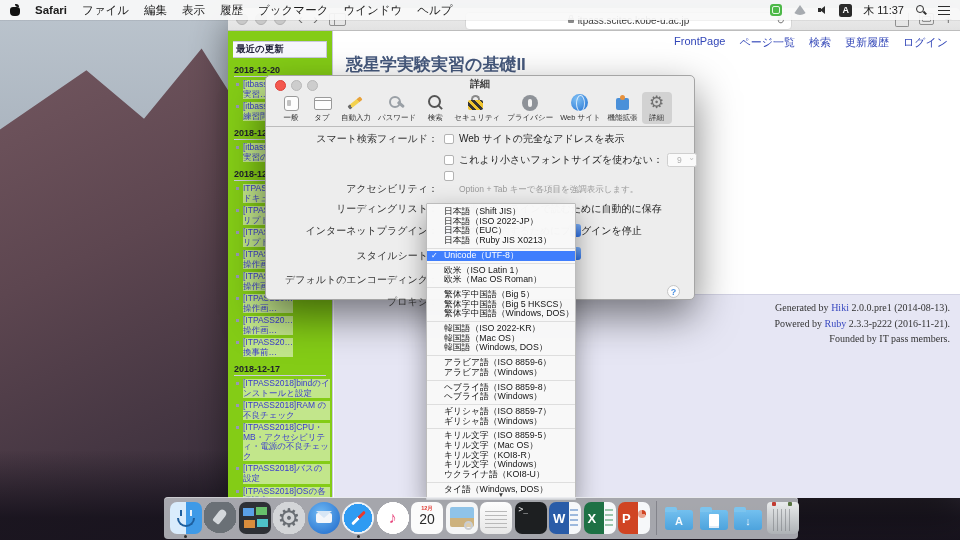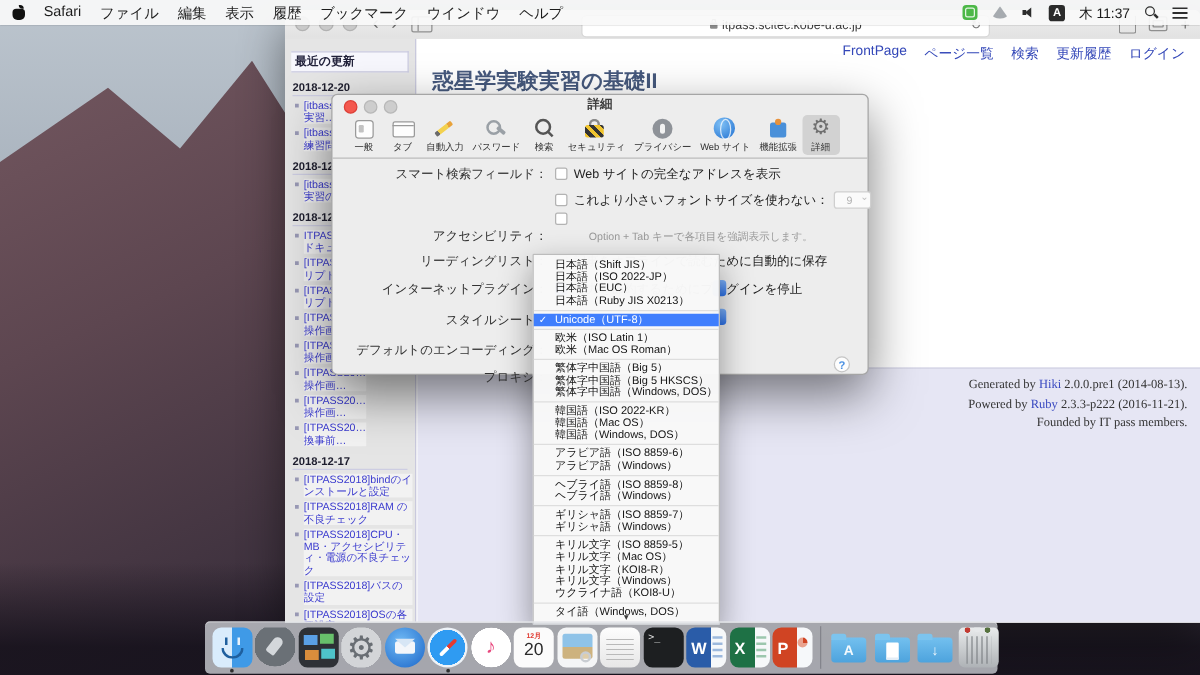--- a/index.html
+++ b/index.html
@@ -9,21 +9,21 @@
   #desktop{position:absolute;inset:0;background:linear-gradient(180deg,#bcc5ce 0%,#a8b2bd 30%,#909aa7 52%,#7a7884 72%,#4e4752 90%,#2c2631 100%)}
   #desktop .mountain{position:absolute;inset:0;background:linear-gradient(155deg,#775a62 0%,#5d4650 30%,#3a2f3c 60%,#1d1824 100%);clip-path:polygon(0 80%,0 24%,9% 13%,15% 22%,21% 9%,26% 23%,32% 18%,41% 45%,48% 40%,60% 76%,64% 100%,0 100%)}
   #desktop .foreground{position:absolute;left:0;right:0;bottom:0;height:90px;background:linear-gradient(180deg,rgba(20,16,26,0) 0%,rgba(20,16,26,.85) 75%)}
   
   #menubar{position:absolute;left:0;top:0;width:960px;height:20px;background:rgba(249,249,249,.93);display:flex;align-items:center;padding:0 10px;box-sizing:border-box;font-size:11.5px;color:#1c1c1c;z-index:30;box-shadow:0 0 1px rgba(0,0,0,.35)}
   .apple-icon{width:11px;height:12px;position:relative;margin-right:14px}
   .apple-icon::before{content:"";position:absolute;left:0;top:3px;width:10px;height:9px;background:#111;border-radius:3px 3px 4px 4px}
   .apple-icon::after{content:"";position:absolute;left:5px;top:0;width:4px;height:3px;background:#111;border-radius:0 4px 0 4px}
   #menubar-items{display:flex;gap:15px;align-items:center}
   .mb-item{white-space:nowrap}
-  .mb-item.bold{font-weight:normal}
+  .mb-item.bold{font-weight:bold}
   #menubar-status{margin-left:auto;display:flex;align-items:center;gap:11px}
   .green-app-icon{width:12px;height:12px;background:#4db848;border-radius:3px;position:relative}
   .green-app-icon::before{content:"";position:absolute;inset:2px;border:1px solid rgba(255,255,255,.85);border-radius:2px}
   .wifi-icon{width:0;height:0;border-left:7px solid transparent;border-right:7px solid transparent;border-bottom:10px solid #a7abb0;border-radius:50%}
   .volume-icon{position:relative;width:10px;height:10px}
   .volume-icon::before{content:"";position:absolute;left:0;top:3px;width:3px;height:4px;background:#2d2d2d}
   .volume-icon::after{content:"";position:absolute;left:2px;top:1px;border-top:4px solid transparent;border-bottom:4px solid transparent;border-right:5px solid #2d2d2d}
   .input-source-icon{width:13px;height:13px;background:#2b2b2b;border-radius:2.5px;color:#fff;font-size:9px;font-weight:bold;display:flex;align-items:center;justify-content:center}
   .mb-clock{font-size:11px}
   .spotlight-icon{position:relative;width:12px;height:12px}
@@ -42,21 +42,21 @@
   .lock-icon::before{content:"";position:absolute;left:1px;top:-3px;width:4px;height:3px;border:1px solid #8a8a8a;border-bottom:none;border-radius:3px 3px 0 0;box-sizing:border-box}
   .reload-icon{position:absolute;right:6px;color:#777;font-size:10px}
   .s-right{margin-left:auto;display:flex;align-items:center;gap:10px}
   .share-icon{position:relative;width:12px;height:13px;border:1px solid #8f8f8f;border-radius:2px;border-top-color:transparent}
   .share-icon::before{content:"↑";position:absolute;left:2px;top:-6px;font-size:10px;color:#8f8f8f}
   .tabs-icon{position:relative;width:13px;height:10px;border:1px solid #8f8f8f;border-radius:2px}
   .tabs-icon::before{content:"";position:absolute;left:2px;top:2px;right:2px;bottom:2px;border:1px solid #8f8f8f;border-radius:1px}
   .plus-btn{font-size:13px;color:#6b6b6b}
   .s-content{position:absolute;top:23px;left:0;right:0;bottom:0;background:#fff;overflow:hidden}
   
-  #wiki-sidebar{position:absolute;left:0;top:0;width:105px;bottom:0;background:#e5e5e5;border-right:1px solid #c9c9dd;padding:10px 0 0 5px;box-sizing:border-box;overflow:hidden}
+  #wiki-sidebar{position:absolute;left:0;top:0;width:105px;bottom:0;background:#84cc16;border-right:1px solid #c9c9dd;padding:10px 0 0 5px;box-sizing:border-box;overflow:hidden}
   .side-header{background:#f7f7fd;border:1px solid #c9c9de;border-left:none;font-size:9.5px;font-weight:bold;color:#21213a;padding:1px 3px;margin:0 5px 4px 0}
   .side-date{font-size:9px;color:#1e1e2e;font-weight:bold;margin:7px 6px 3px 1px;border-bottom:1px solid #cncnd;border-bottom:1px solid #cdcde2;padding-bottom:1px}
   .side-item{display:flex;margin:0 2px 3px 2px}
   .bullet-icon{width:3px;height:3px;background:#9898b4;margin:3px 4px 0 1px;flex:none}
   .side-link{font-size:8.5px;line-height:1.12;color:#3a3ace;white-space:pre-line;background:rgba(255,255,255,.5)}
   #wiki-main{position:absolute;left:106px;top:0;right:0;bottom:0;background:#fff}
   .wiki-nav{position:absolute;top:4px;right:12px;display:flex;gap:14px;font-size:11px;color:#3347b8;white-space:nowrap}
   .wiki-title{position:absolute;top:22px;left:12px;font-size:17px;font-weight:bold;color:#46597d;margin:0}
   .wiki-footer{position:absolute;left:0;right:0;top:263px;bottom:0;background:#e6e6f4;border-top:1px solid #d2d2e4;text-align:right;padding:5px 10px;box-sizing:border-box;font-family:"Liberation Serif","DejaVu Serif",serif;font-size:10px;color:#333;line-height:1.55}
   .f-link{color:#3949c0}
@@ -94,21 +94,21 @@
   .dlg-body{padding-top:5px;font-size:10px;color:#222;position:relative;height:160px}
   .dlg-row{display:flex;align-items:flex-end}
   .dlg-label{width:172px;text-align:right;padding-right:6px;flex:none;color:#333;white-space:nowrap}
   .dlg-ctrl{flex:1;min-width:0}
   .ctrl-line{margin-bottom:3px;white-space:nowrap}
   .cb{display:inline-block;width:10px;height:10px;background:#fff;border:1px solid #b3b3b3;border-radius:2px;vertical-align:-2px;margin-right:5px;box-sizing:border-box}
   .cb.checked{background:#3d7ef7;border-color:#2f6be0;position:relative}
   .cb.checked::before{content:"✓";position:absolute;left:0;right:0;top:-1px;color:#fff;font-size:8px;text-align:center}
   .mini-select{display:inline-block;min-width:17px;height:12px;border:1px solid #cfcfcf;background:#fafafa;color:#b0b0b0;font-size:8.5px;text-align:center;border-radius:2.5px;margin-left:4px;line-height:12px;padding:0 8px 0 3px;position:relative}
   .mini-select::after{content:"⌄";position:absolute;right:1px;top:-2px;color:#c0c0c0;font-size:8px}
-  .note{color:#9a9a9a;font-size:8.5px;margin-left:27px}
+  .note{color:#9a9a9a;font-size:8.5px;margin-left:15px}
   .help-btn{position:absolute;right:14px;bottom:-6px;width:13px;height:13px;border-radius:50%;background:#fdfdfd;border:1px solid #c5c5c5;color:#4a90e2;font-size:9px;font-weight:bold;text-align:center;line-height:12px;box-sizing:border-box}
   .popup-sliver{position:absolute;width:11px;height:13px;background:linear-gradient(#7cb0f9,#2e72e8);border-radius:3px;z-index:11}
   
   #encoding-menu{position:absolute;left:426px;top:203px;width:150px;height:297px;background:rgba(248,248,248,.98);border:1px solid #bcbcbc;box-shadow:0 10px 26px rgba(0,0,0,.38);z-index:12;padding:3px 0 10px;box-sizing:border-box;border-radius:1px}
   .enc-item{font-size:8.8px;line-height:9.7px;padding:0 6px 0 17px;position:relative;color:#141414;white-space:nowrap;overflow:hidden}
   .enc-item .check{position:absolute;left:4px;top:0;font-size:8px}
   .enc-item.selected{background:#3f7efd;color:#fff}
   .enc-sep{height:1px;background:#dedede;margin:2px 0}
   .enc-more{position:absolute;bottom:1px;left:0;right:0;text-align:center;font-size:6.5px;color:#3c3c3c}
   

